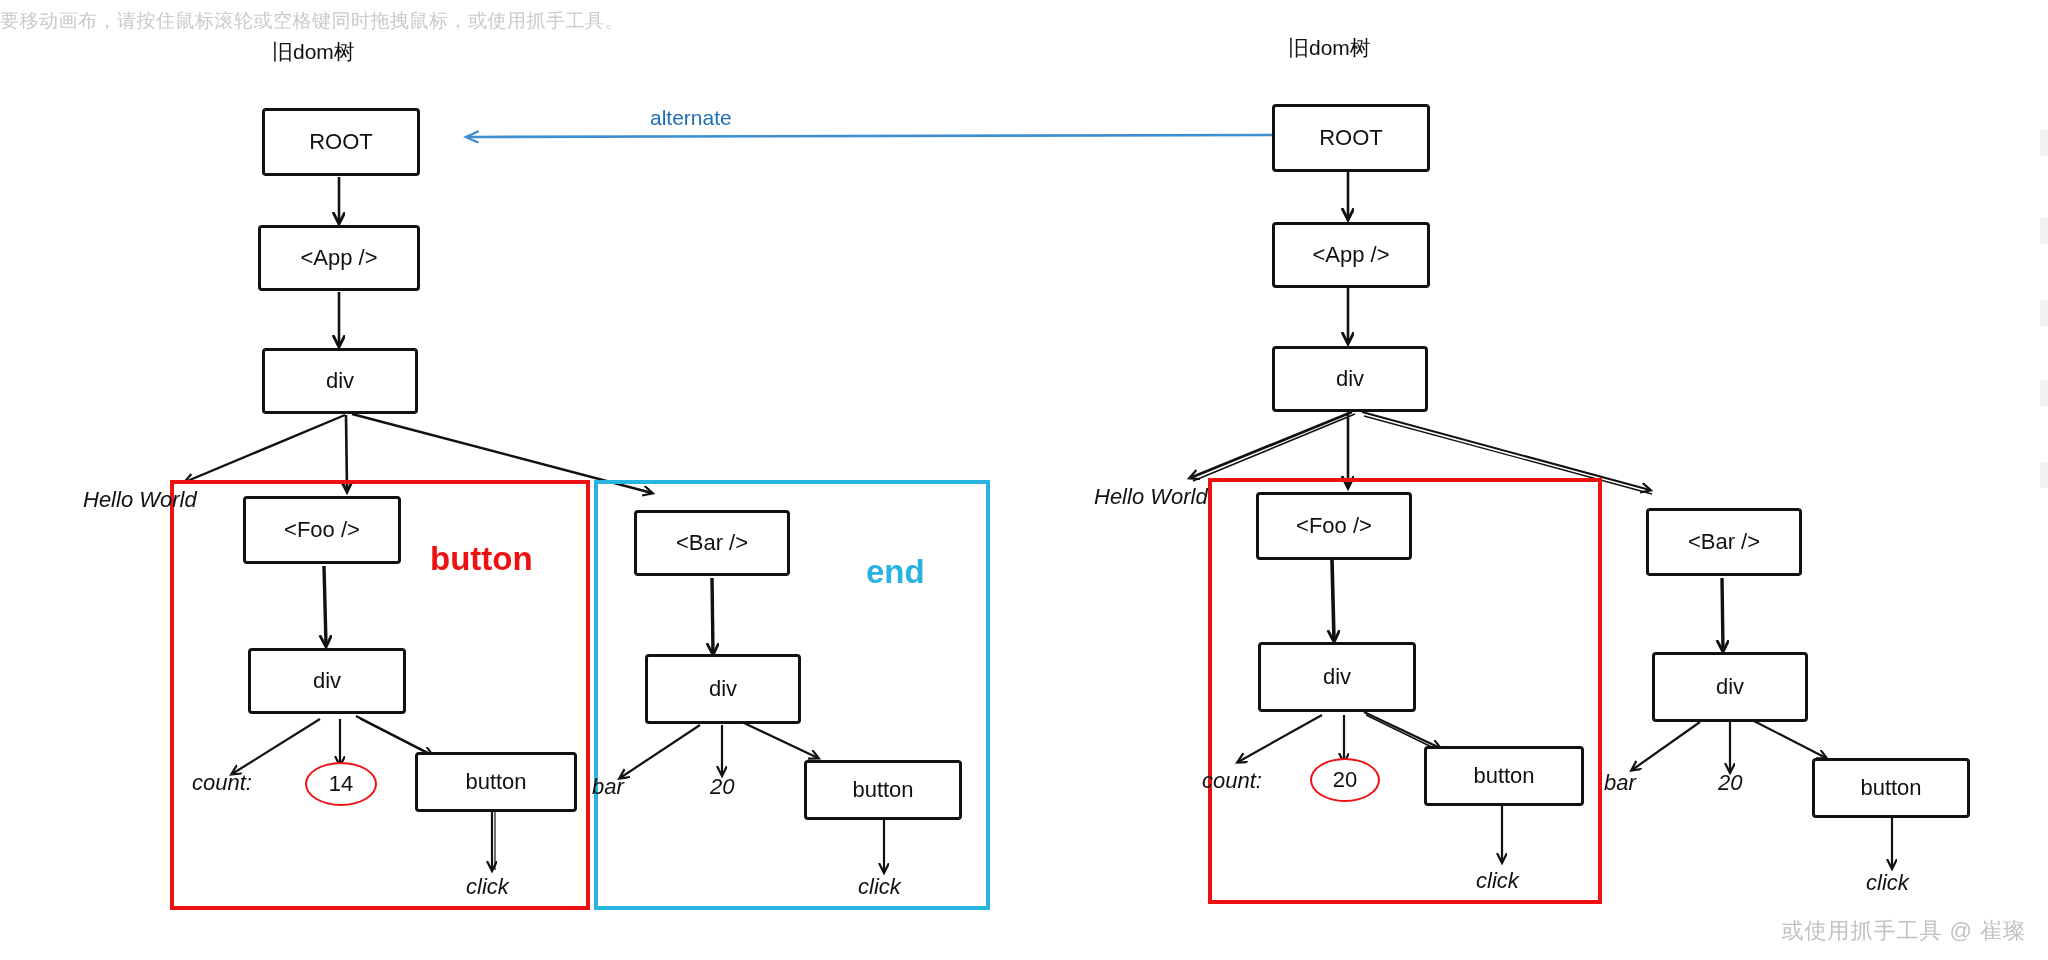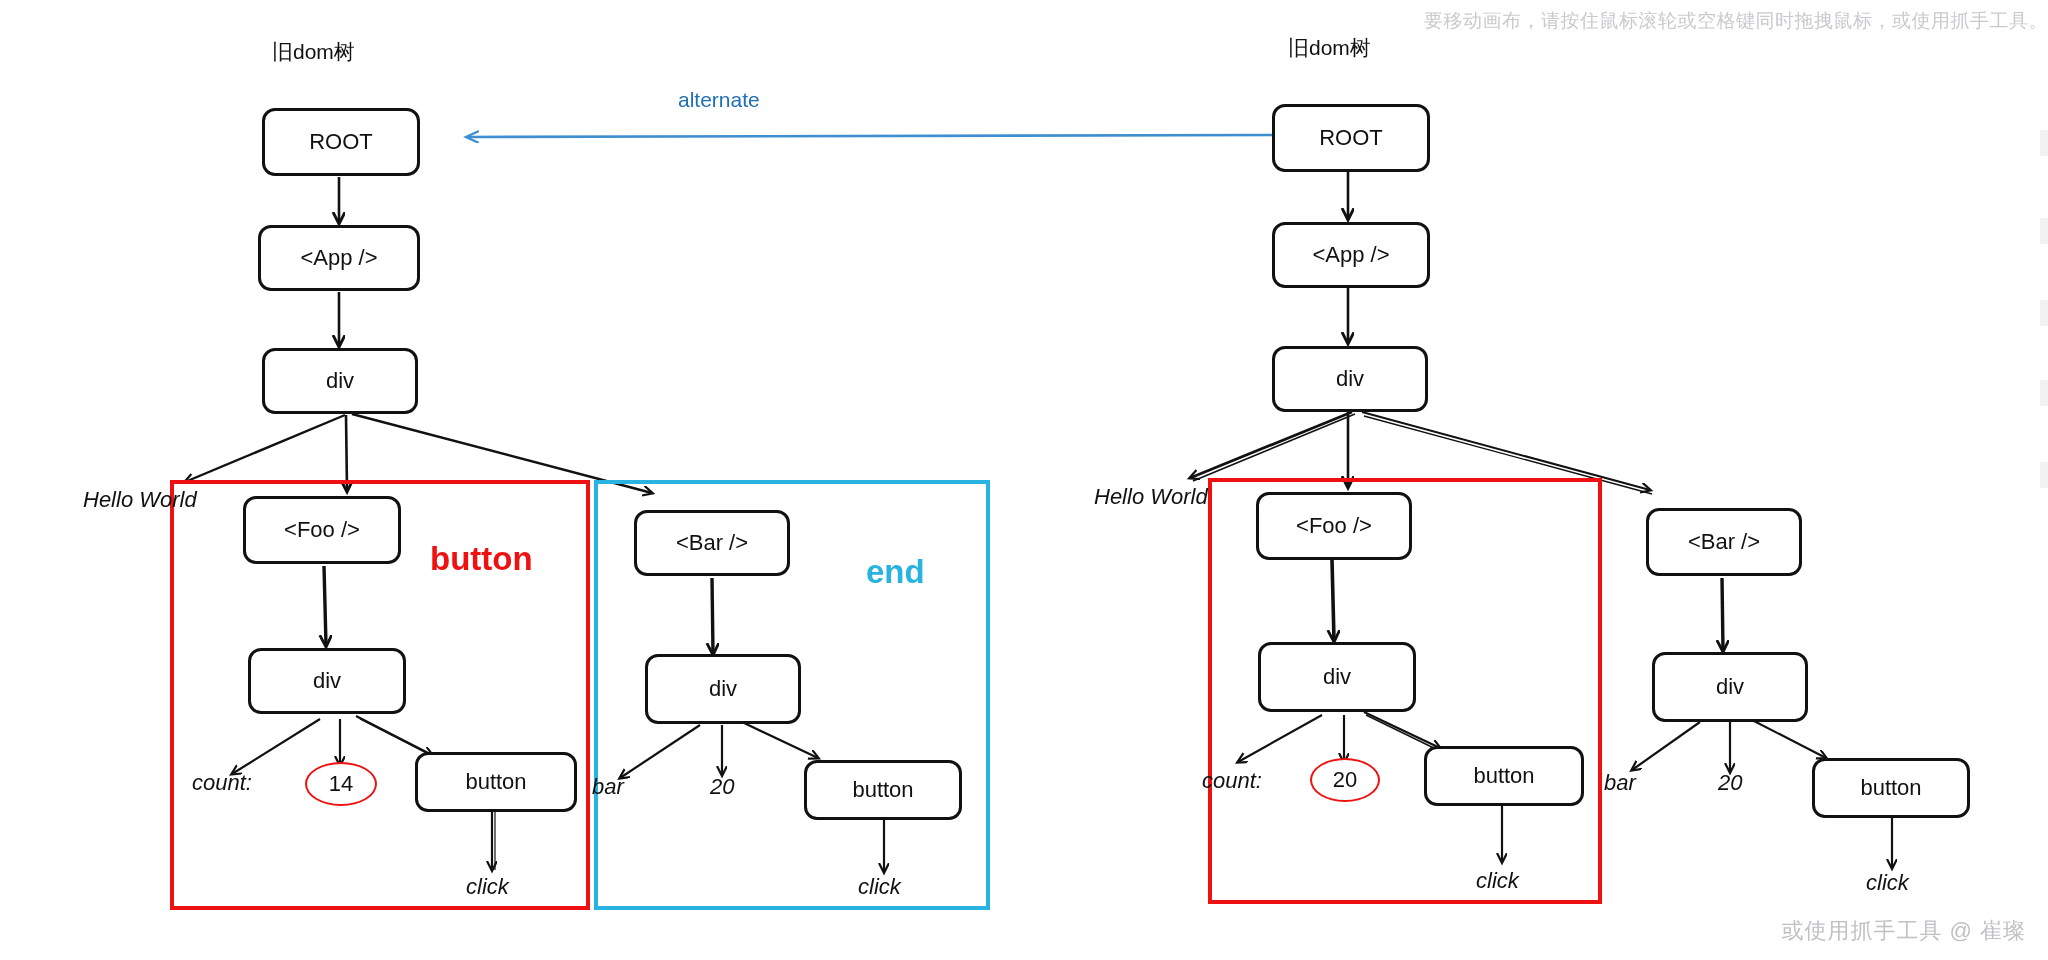--- a/index.html
+++ b/index.html
@@ -1,23 +1,23 @@
 <!DOCTYPE html>
 <html><head>
 <meta charset="utf-8">
 <style>
   html,body{margin:0;padding:0;background:#fff;}
   body{width:2048px;height:960px;position:relative;overflow:hidden;
        font-family:"Liberation Sans","DejaVu Sans",sans-serif;}
   #canvas{position:absolute;inset:0;width:2048px;height:960px;}
-  .hint{position:absolute;top:8px;left:0;width:2048px;text-align:right;
+  .hint{position:absolute;top:8px;left:0;width:2048px;text-align:left;
         font-size:19px;color:#c9cacc;letter-spacing:.5px;user-select:none;}
   .wm{position:absolute;right:22px;bottom:14px;font-size:22px;color:#bfc1c4;
       letter-spacing:1px;user-select:none;}
-  .node{position:absolute;border:3px solid #111;border-radius:13px;background:#fff;
+  .node{position:absolute;border:3px solid #111;border-radius:4px;background:#fff;
         display:flex;align-items:center;justify-content:center;
         font-size:22px;color:#111;box-sizing:border-box;}
   .lbl{position:absolute;font-size:22px;color:#111;white-space:nowrap;font-style:italic;}
   .tree-title{position:absolute;font-size:21px;color:#111;white-space:nowrap;text-align:right;}
   .region{position:absolute;box-sizing:border-box;background:transparent;}
   .region.start{border:4px solid #ee1111;}
   .region.end{border:4px solid #29b3e0;}
   .rtag{position:absolute;font-size:33px;font-weight:bold;white-space:nowrap;}
   .rtag.start{color:#ee1111;}
   .rtag.end{color:#29b3e0;}
@@ -113,21 +113,21 @@
 <div class="wm">或使用抓手工具 @ 崔璨</div>
 
 <div class="tree-title" style="left:272px;top:38px;">旧dom树</div>
 
 <div class="region start" style="left:170px;top:480px;width:420px;height:430px;"></div>
 <div class="rtag start" style="left:430px;top:540px;">button</div>
 
 <div class="region end" style="left:594px;top:480px;width:396px;height:430px;"></div>
 <div class="rtag end" style="left:866px;top:553px;">end</div>
 
-<div class="alt" style="left:650px;top:88px;margin-left:28px;">alternate</div>
+<div class="alt" style="left:650px;top:106px;">alternate</div>
 
 <div class="node" style="left:262px;top:108px;width:158px;height:68px;">ROOT</div>
 <div class="node" style="left:258px;top:225px;width:162px;height:66px;">&lt;App /&gt;</div>
 <div class="node" style="left:262px;top:348px;width:156px;height:66px;">div</div>
 
 <div class="lbl" style="left:83px;top:487px;">Hello World</div>
 
 <div class="node" style="left:243px;top:496px;width:158px;height:68px;">&lt;Foo /&gt;</div>
 <div class="node" style="left:248px;top:648px;width:158px;height:66px;">div</div>
 <div class="lbl" style="left:192px;top:770px;">count:</div>

